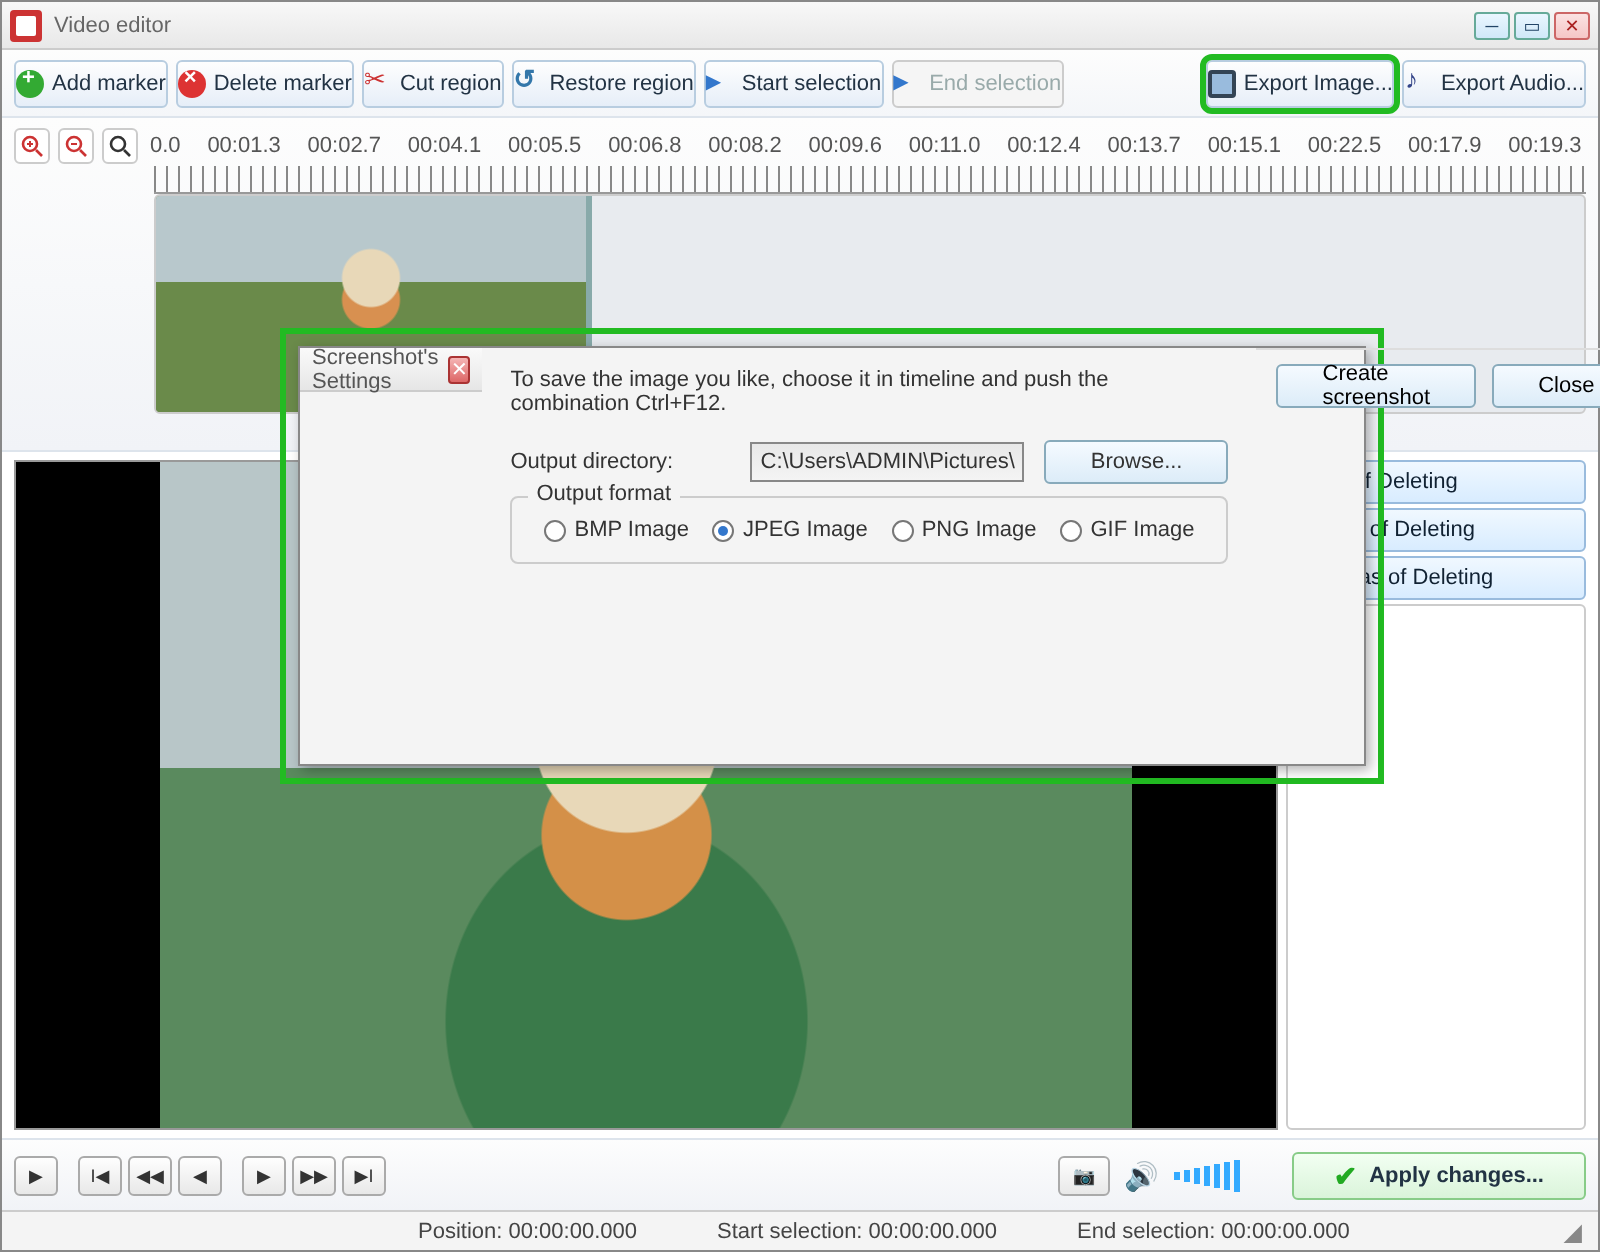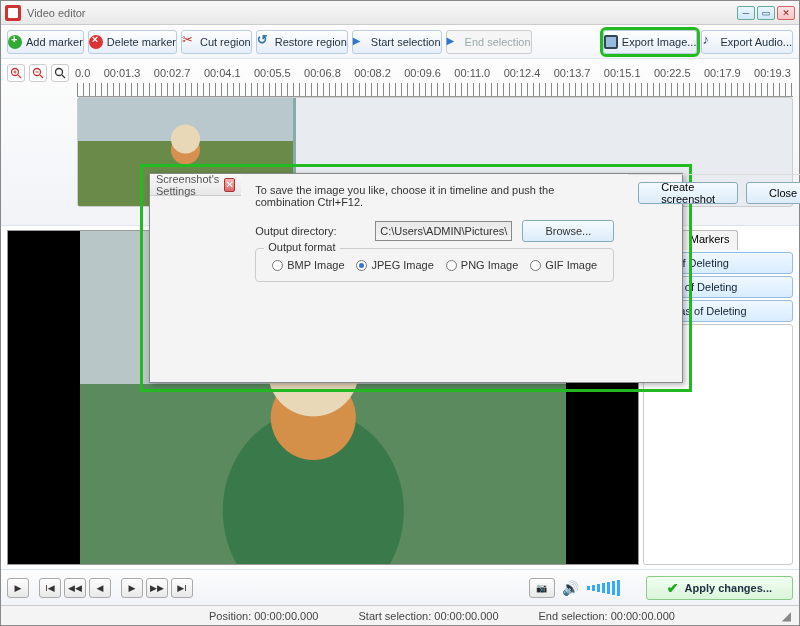--- a/index.html
+++ b/index.html
@@ -171,24 +171,20 @@
     </div>
   </div>
 
   <div class="mainrow">
     <div class="preview">
       <div class="letterbox"></div>
         <div class="scene"></div>
         <div class="letterbox"></div>
     </div>
     <div class="sidepanel">
-      <div class="sidetabs">
-        <div class="sidetab">eas</div>
-        <div class="sidetab">Markers</div>
-      </div>
       <div class="sidebtn">Area of Deleting</div>
       <div class="sidebtn">e Area of Deleting</div>
       <div class="sidebtn">Al Areas of Deleting</div>
       <div class="sidelist"></div>
     </div>
   </div>
 
   <div class="controls">
     <div class="pbtn">▶</div>
     <div style="width:4px"></div>

